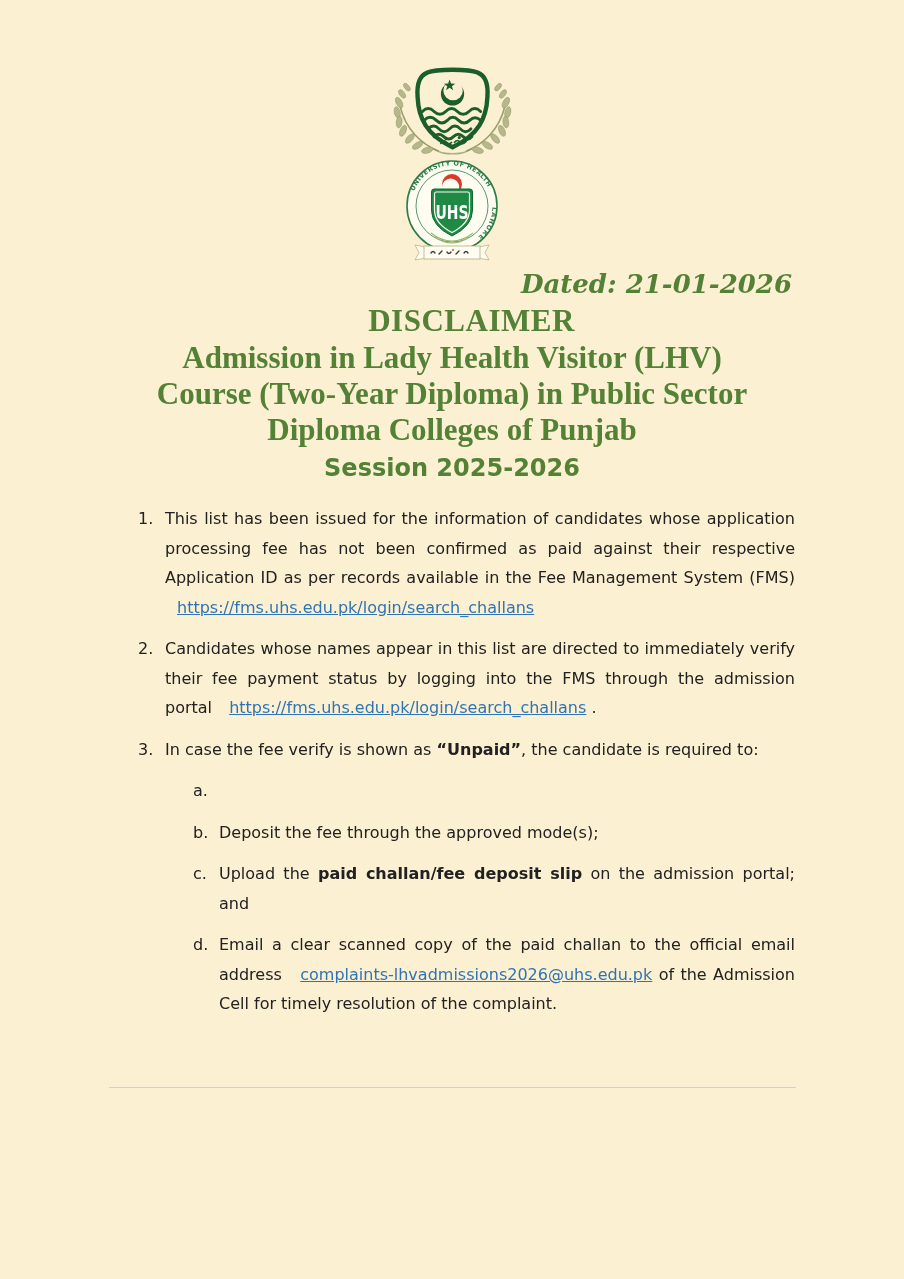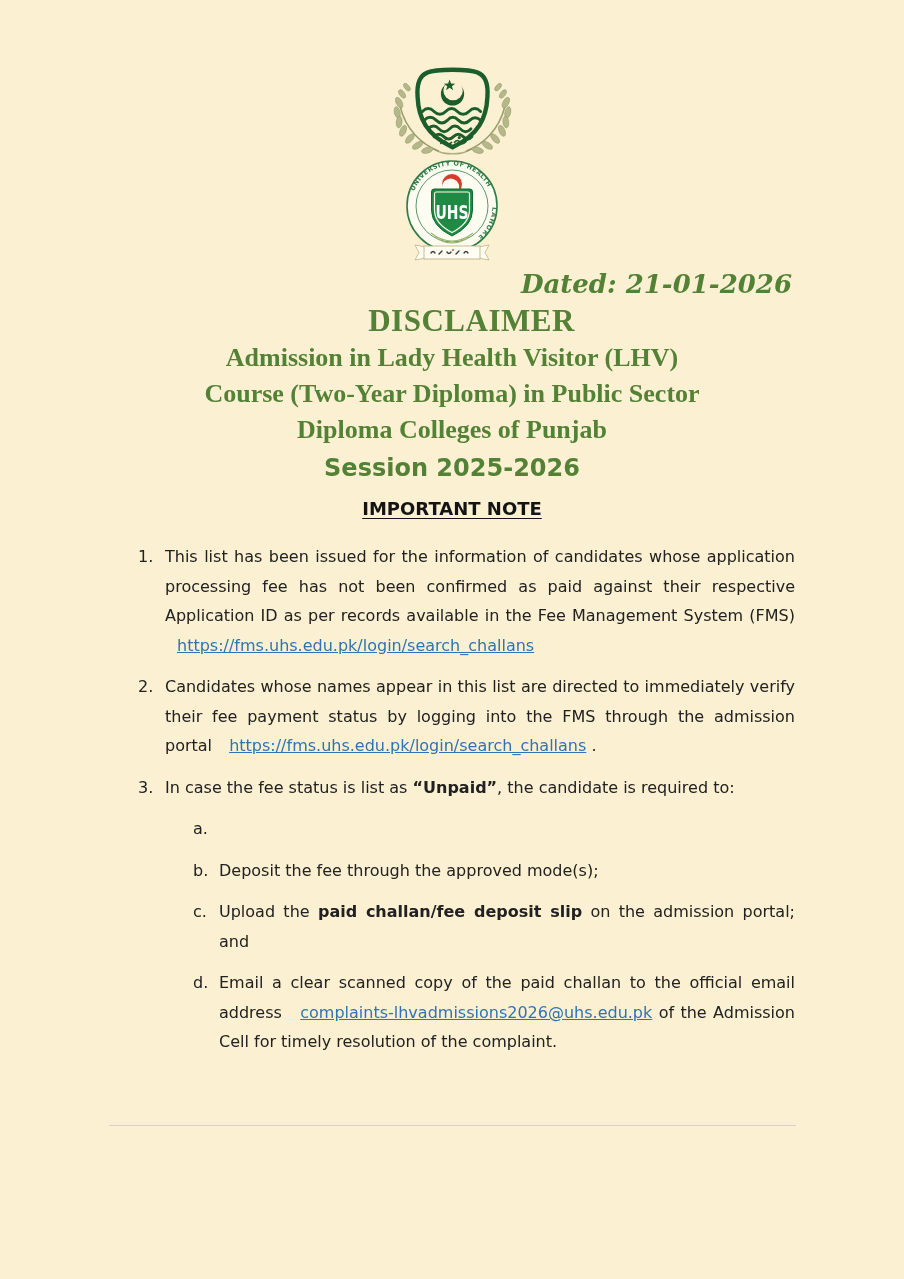--- a/index.html
+++ b/index.html
@@ -23,21 +23,21 @@
     font-size:31px;line-height:34px;letter-spacing:0.5px;padding-left:39px;
   }
   .h-sub{
     margin-top:3px;text-align:center;color:#538135;
     font-family:"Liberation Serif",serif;font-weight:bold;
     font-size:26px;line-height:29px;
   }
   .h-course{
     margin-top:2px;text-align:center;color:#538135;
     font-family:"Liberation Serif",serif;font-weight:bold;
-    font-size:26px;line-height:36px;
+    font-size:31px;line-height:36px;
   }
   .h-session{
     margin-top:7px;text-align:center;color:#538135;
     font-family:"DejaVu Sans",sans-serif;font-weight:bold;
     font-size:24px;line-height:27px;
   }
   .h-note{
     margin-top:16px;text-align:center;color:#141414;
     font-weight:bold;font-size:18px;line-height:22px;
     text-decoration:underline;text-underline-offset:3px;
@@ -154,37 +154,36 @@
 
   <div class="h-disclaimer">DISCLAIMER</div>
 
   <div class="h-course">
     <div>Admission in Lady Health Visitor (LHV)</div>
     <div>Course (Two-Year Diploma) in Public Sector</div>
     <div>Diploma Colleges of Punjab</div>
   </div>
 
   <div class="h-session">Session 2025-2026</div>
-  <div class="h-note">IMPORTANT NOTE</div>
 
   <div class="list">
 
     <div class="li top">
       <span class="marker">1.</span>
       <span class="content"><span>This list has been issued for the information of candidates whose application processing fee has not been confirmed as paid against their respective Application ID as per records available in the Fee Management System (FMS) </span><a class="link" href="#">https://fms.uhs.edu.pk/login/search_challans</a></span>
     </div>
 
     <div class="li top">
       <span class="marker">2.</span>
       <span class="content"><span>Candidates whose names appear in this list are directed to immediately verify their fee payment status by logging into the FMS through the admission portal </span><a class="link" href="#">https://fms.uhs.edu.pk/login/search_challans</a><span> .</span></span>
     </div>
 
     <div class="li top">
       <span class="marker">3.</span>
-      <span class="content"><span>In case the fee status is list as </span><span class="b">“Unpaid”</span><span>, the candidate is required to:</span></span>
+      <span class="content"><span>In case the fee verify is shown as </span><span class="b">“Unpaid”</span><span>, the candidate is required to:</span></span>
     </div>
 
     <div class="li sub">
       <span class="marker">a.</span>
     </div>
 
     <div class="li sub">
       <span class="marker">b.</span>
       <span class="content"><span>Deposit the fee through the approved mode(s);</span></span>
     </div>

